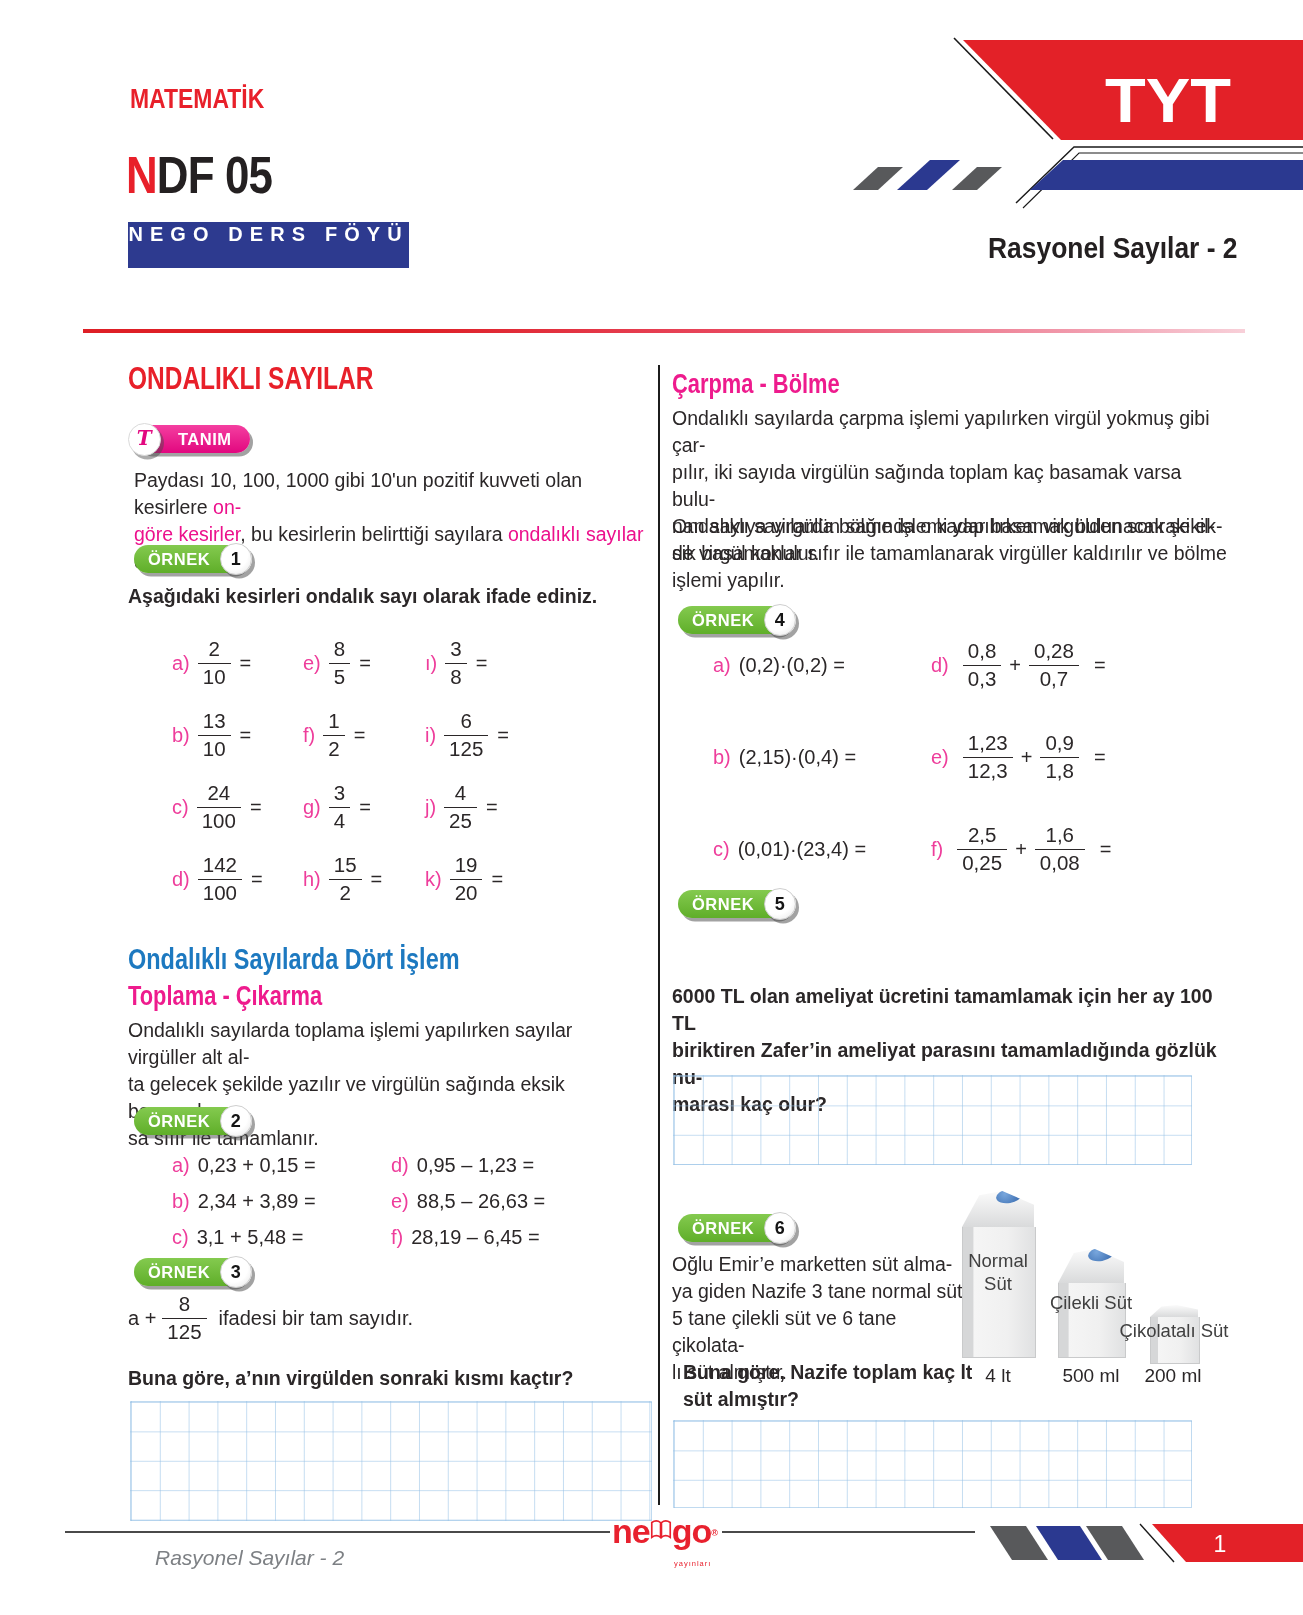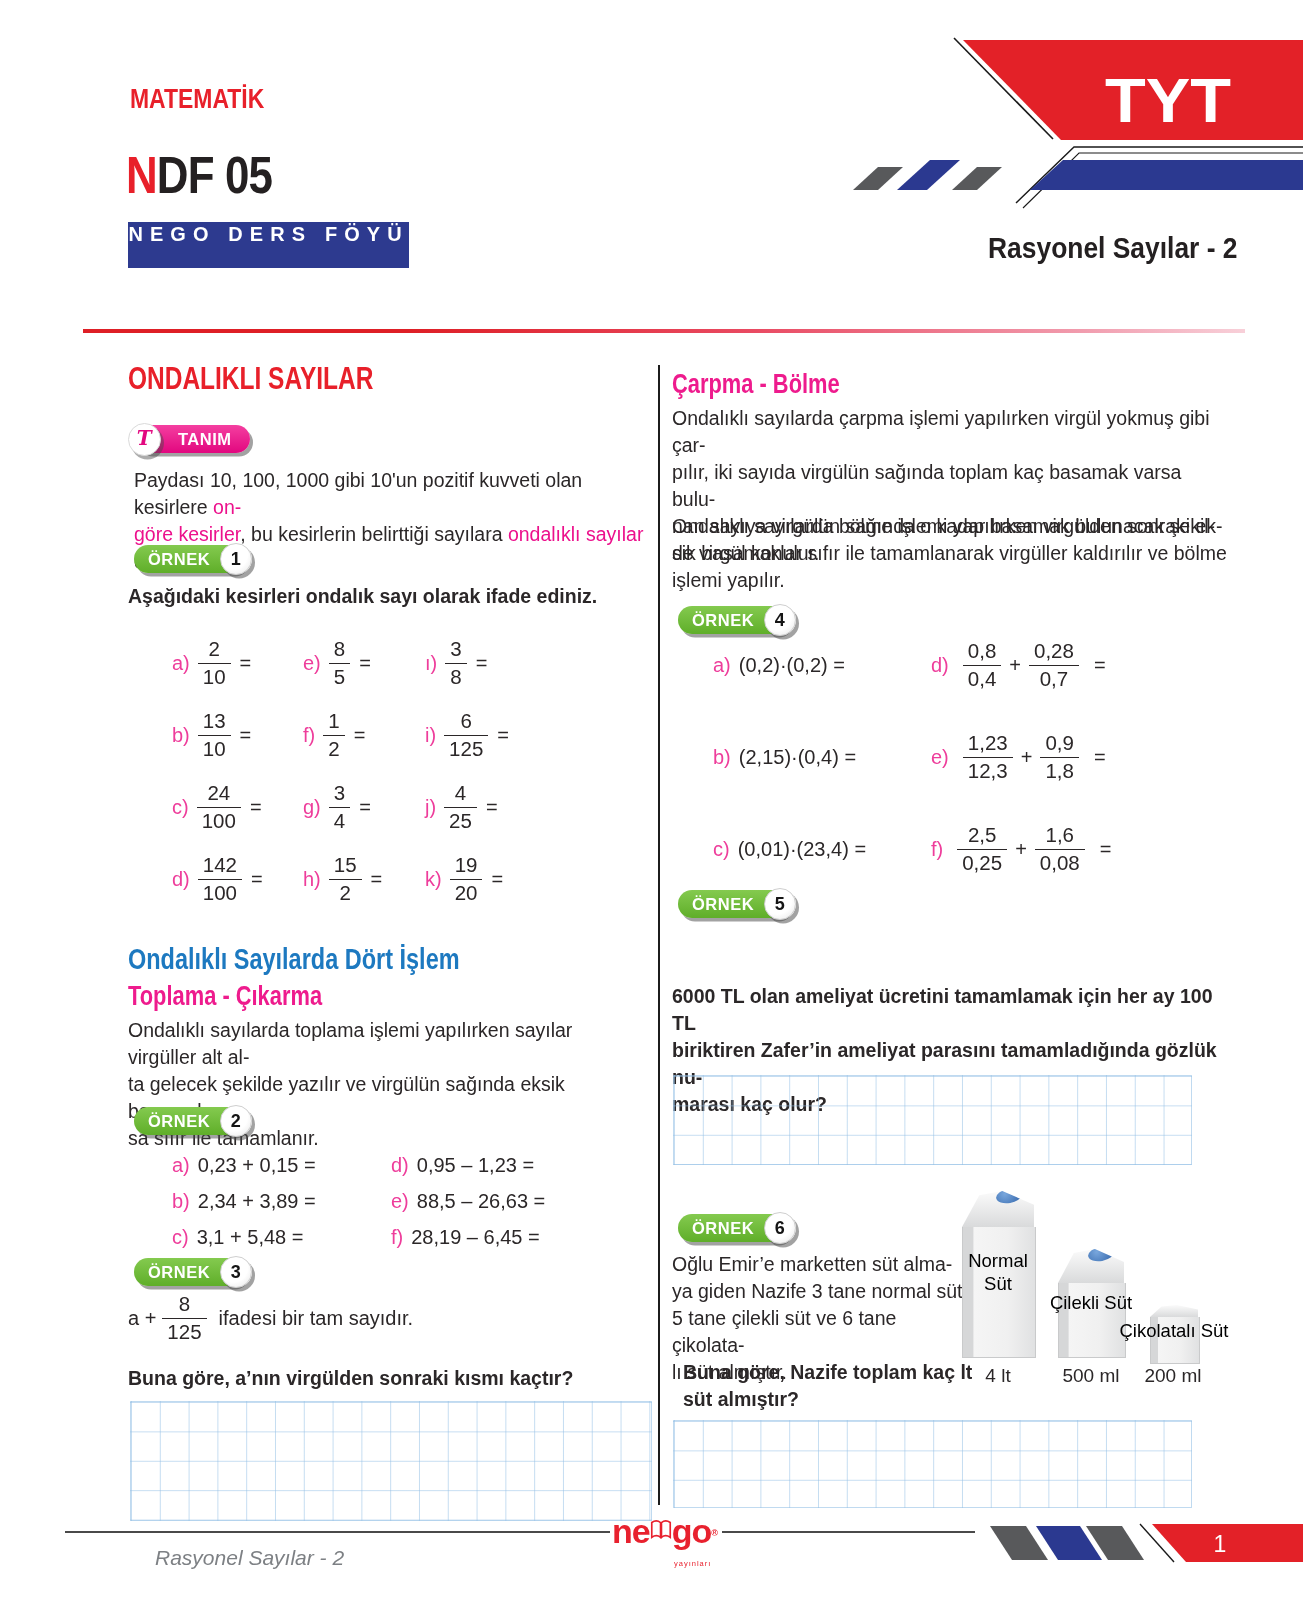--- a/index.html
+++ b/index.html
@@ -81,21 +81,21 @@
          background-size:28.8px 29.4px;border:1px solid rgba(150,193,230,.6);}
 
   
   .carton{position:absolute;}
   .roof{position:relative;background:linear-gradient(180deg,#fbfbfb,#d9dadb);
         clip-path:polygon(0% 100%,24% 12%,56% 0%,100% 38%,100% 100%);}
   .cap{position:absolute;width:26px;height:14px;border-radius:50%;
        background:radial-gradient(circle at 35% 30%,#79a7dd,#2f62a8);transform:rotate(-10deg);}
   .cbody{background:linear-gradient(90deg,#d6d7d8 0%,#d6d7d8 14%,#f5f5f5 15%,#f0f0f0 62%,#e0e1e2 100%);
          border:1px solid #c9cacb;border-top:none;}
-  .carton-name{position:absolute;text-align:center;font-size:18.5px;line-height:23px;color:#000000;}
+  .carton-name{position:absolute;text-align:center;font-size:18.5px;line-height:23px;color:#404040;}
   .carton-size{position:absolute;font-size:19px;color:#2b2728;text-align:center;}
 
   
   .f-line{top:1531px;height:2px;background:#4a4a4a;}
   .f-topic{left:155px;top:1546px;font-size:21px;font-style:italic;color:#7d8084;white-space:nowrap;}
   .logo{left:612px;top:1514px;display:flex;align-items:flex-start;color:#e8212e;font-weight:700;
         font-size:34px;letter-spacing:-1px;line-height:34px;}
   .logo .reg{font-size:9px;margin-top:2px;}
   .logo-sub{position:absolute;left:62px;top:33px;font-size:7.5px;letter-spacing:1px;color:#e8212e;font-weight:400;}
 </style>
@@ -322,21 +322,21 @@
     <div class="blk" style="top:264px;width:557px;" id="o4-grid">
         <div class="o4row">
     <div class="o4left">
             <span class="lbl">a)</span>
             <span>(0,2)·(0,2) =</span>
           </div>
     <div class="fexpr">
             <span class="lbl">d)</span>
             <span class="frac">
               <span class="fn">0,8</span>
-              <span class="fd">0,4</span>
+              <span class="fd">0,3</span>
             </span>
             <span class="op">+</span>
             <span class="frac">
               <span class="fn">0,28</span>
               <span class="fd">0,7</span>
             </span>
             <span class="eq">=</span>
           </div>
   </div>
         <div class="o4row">

